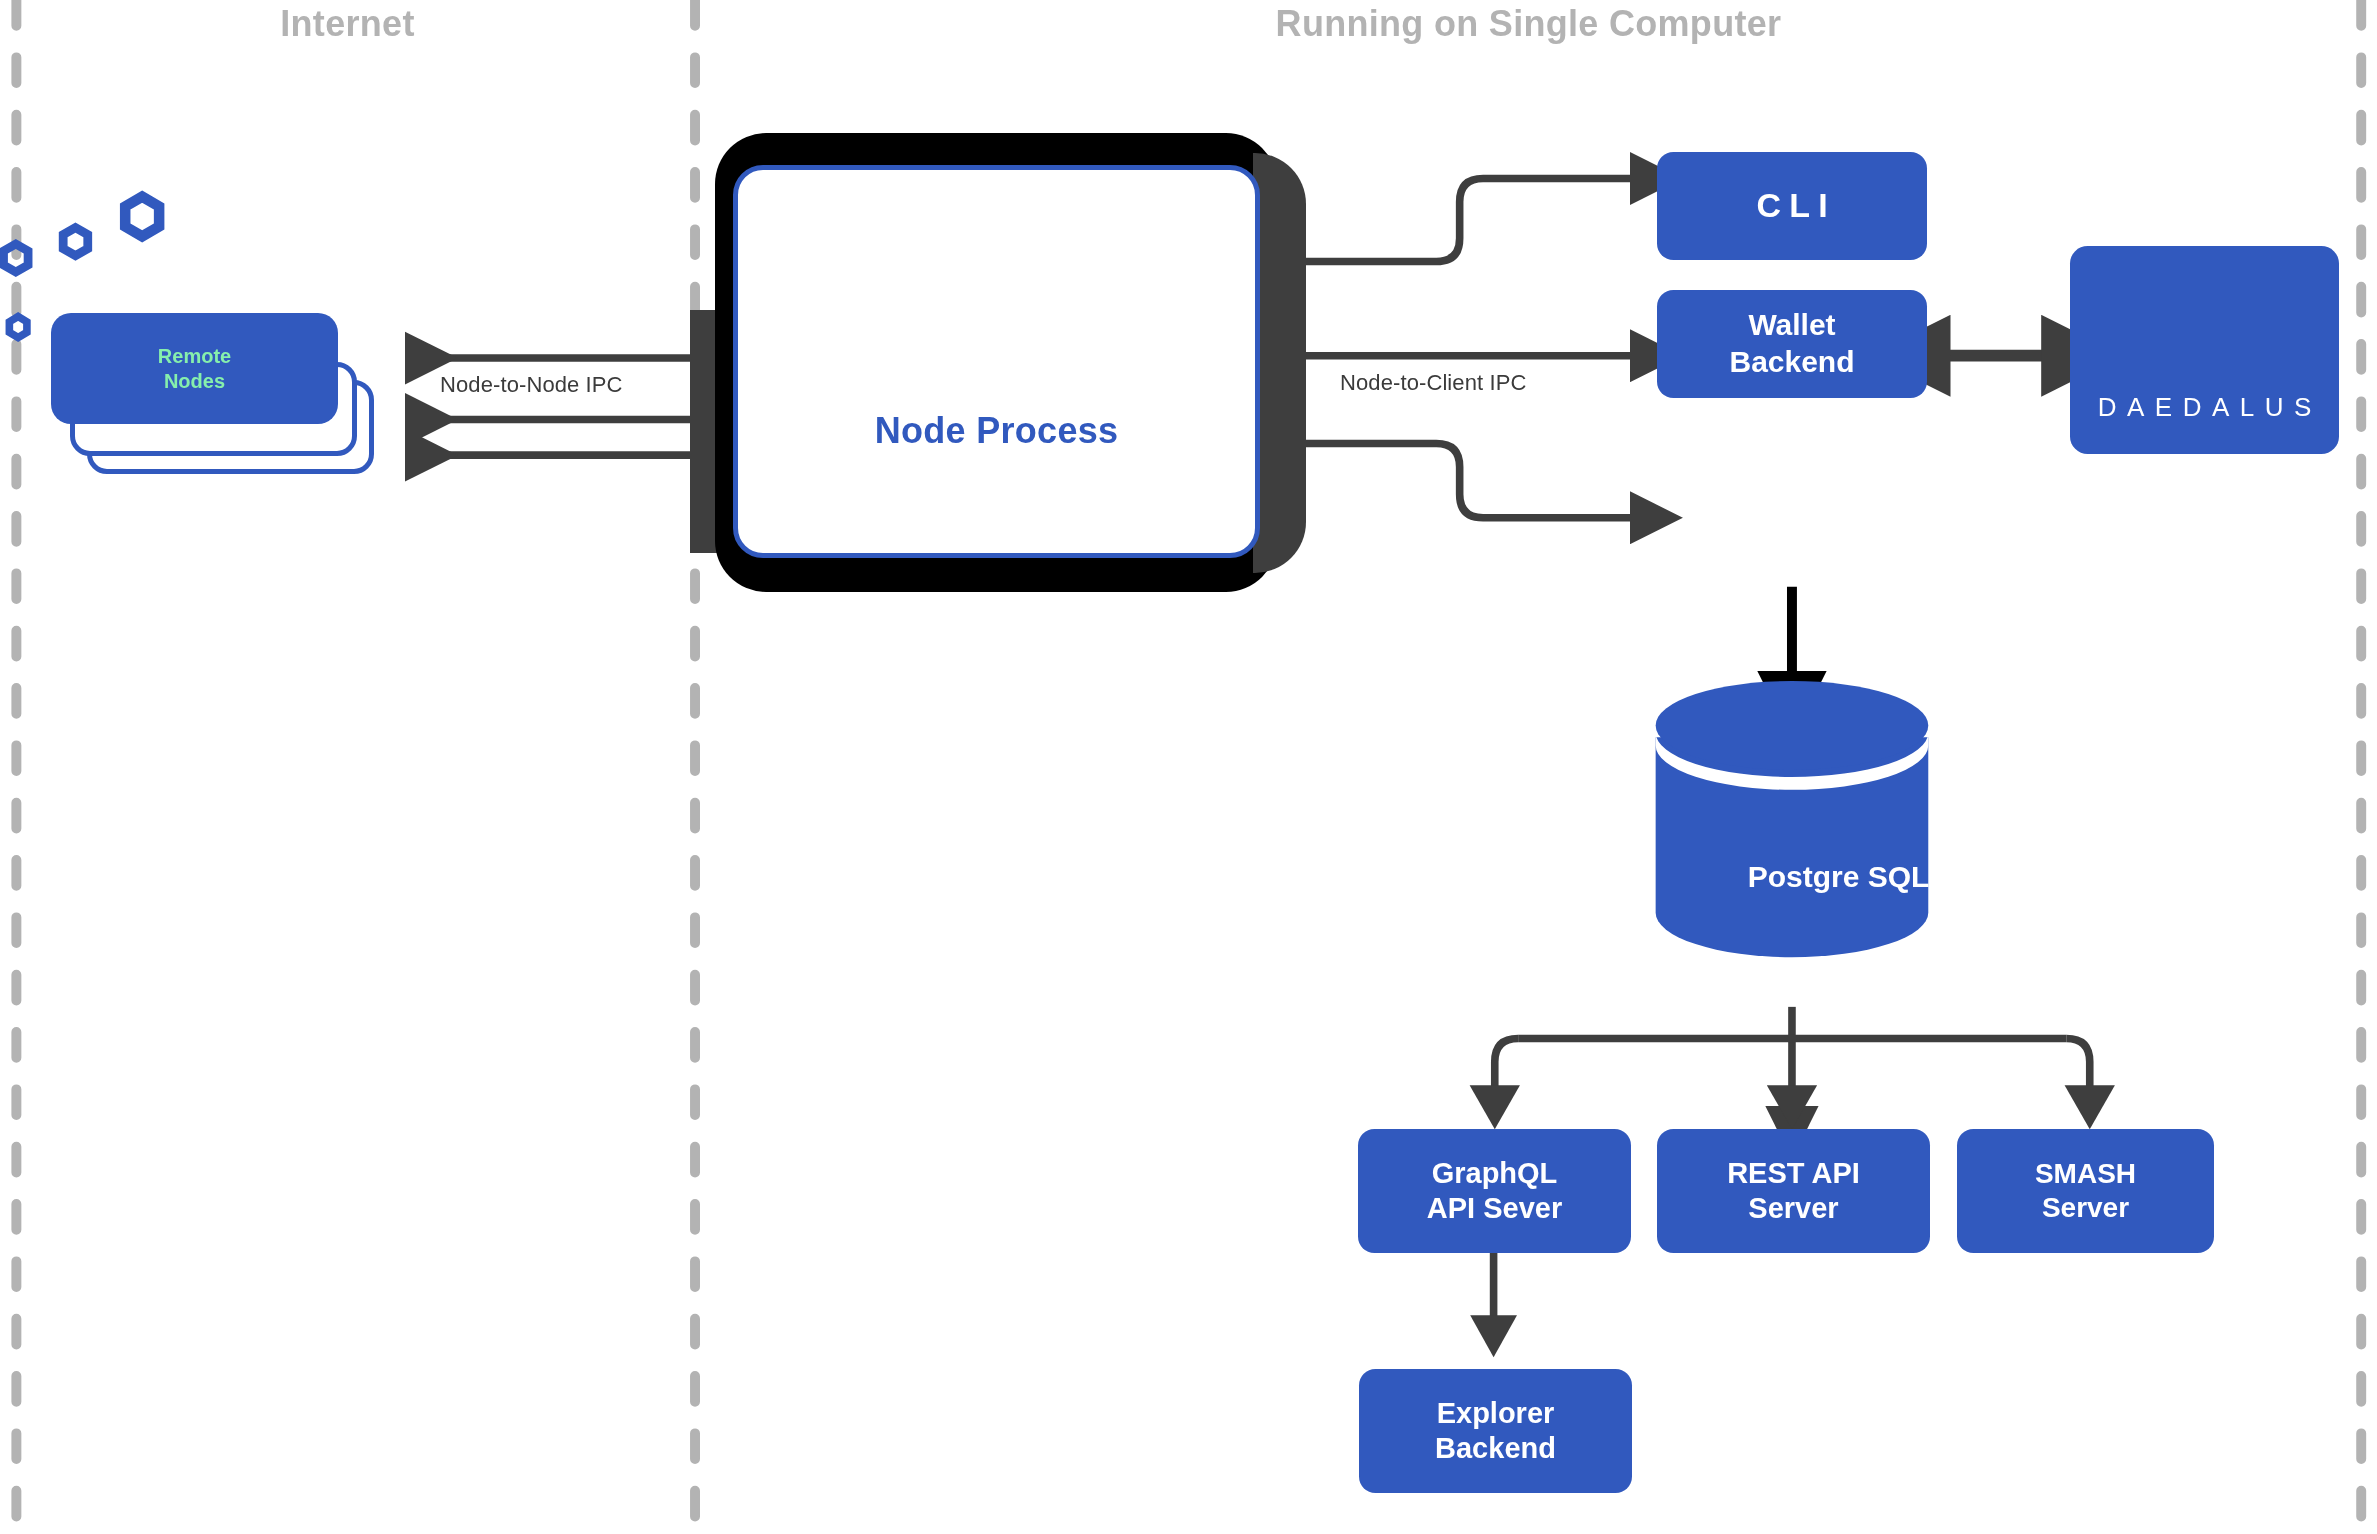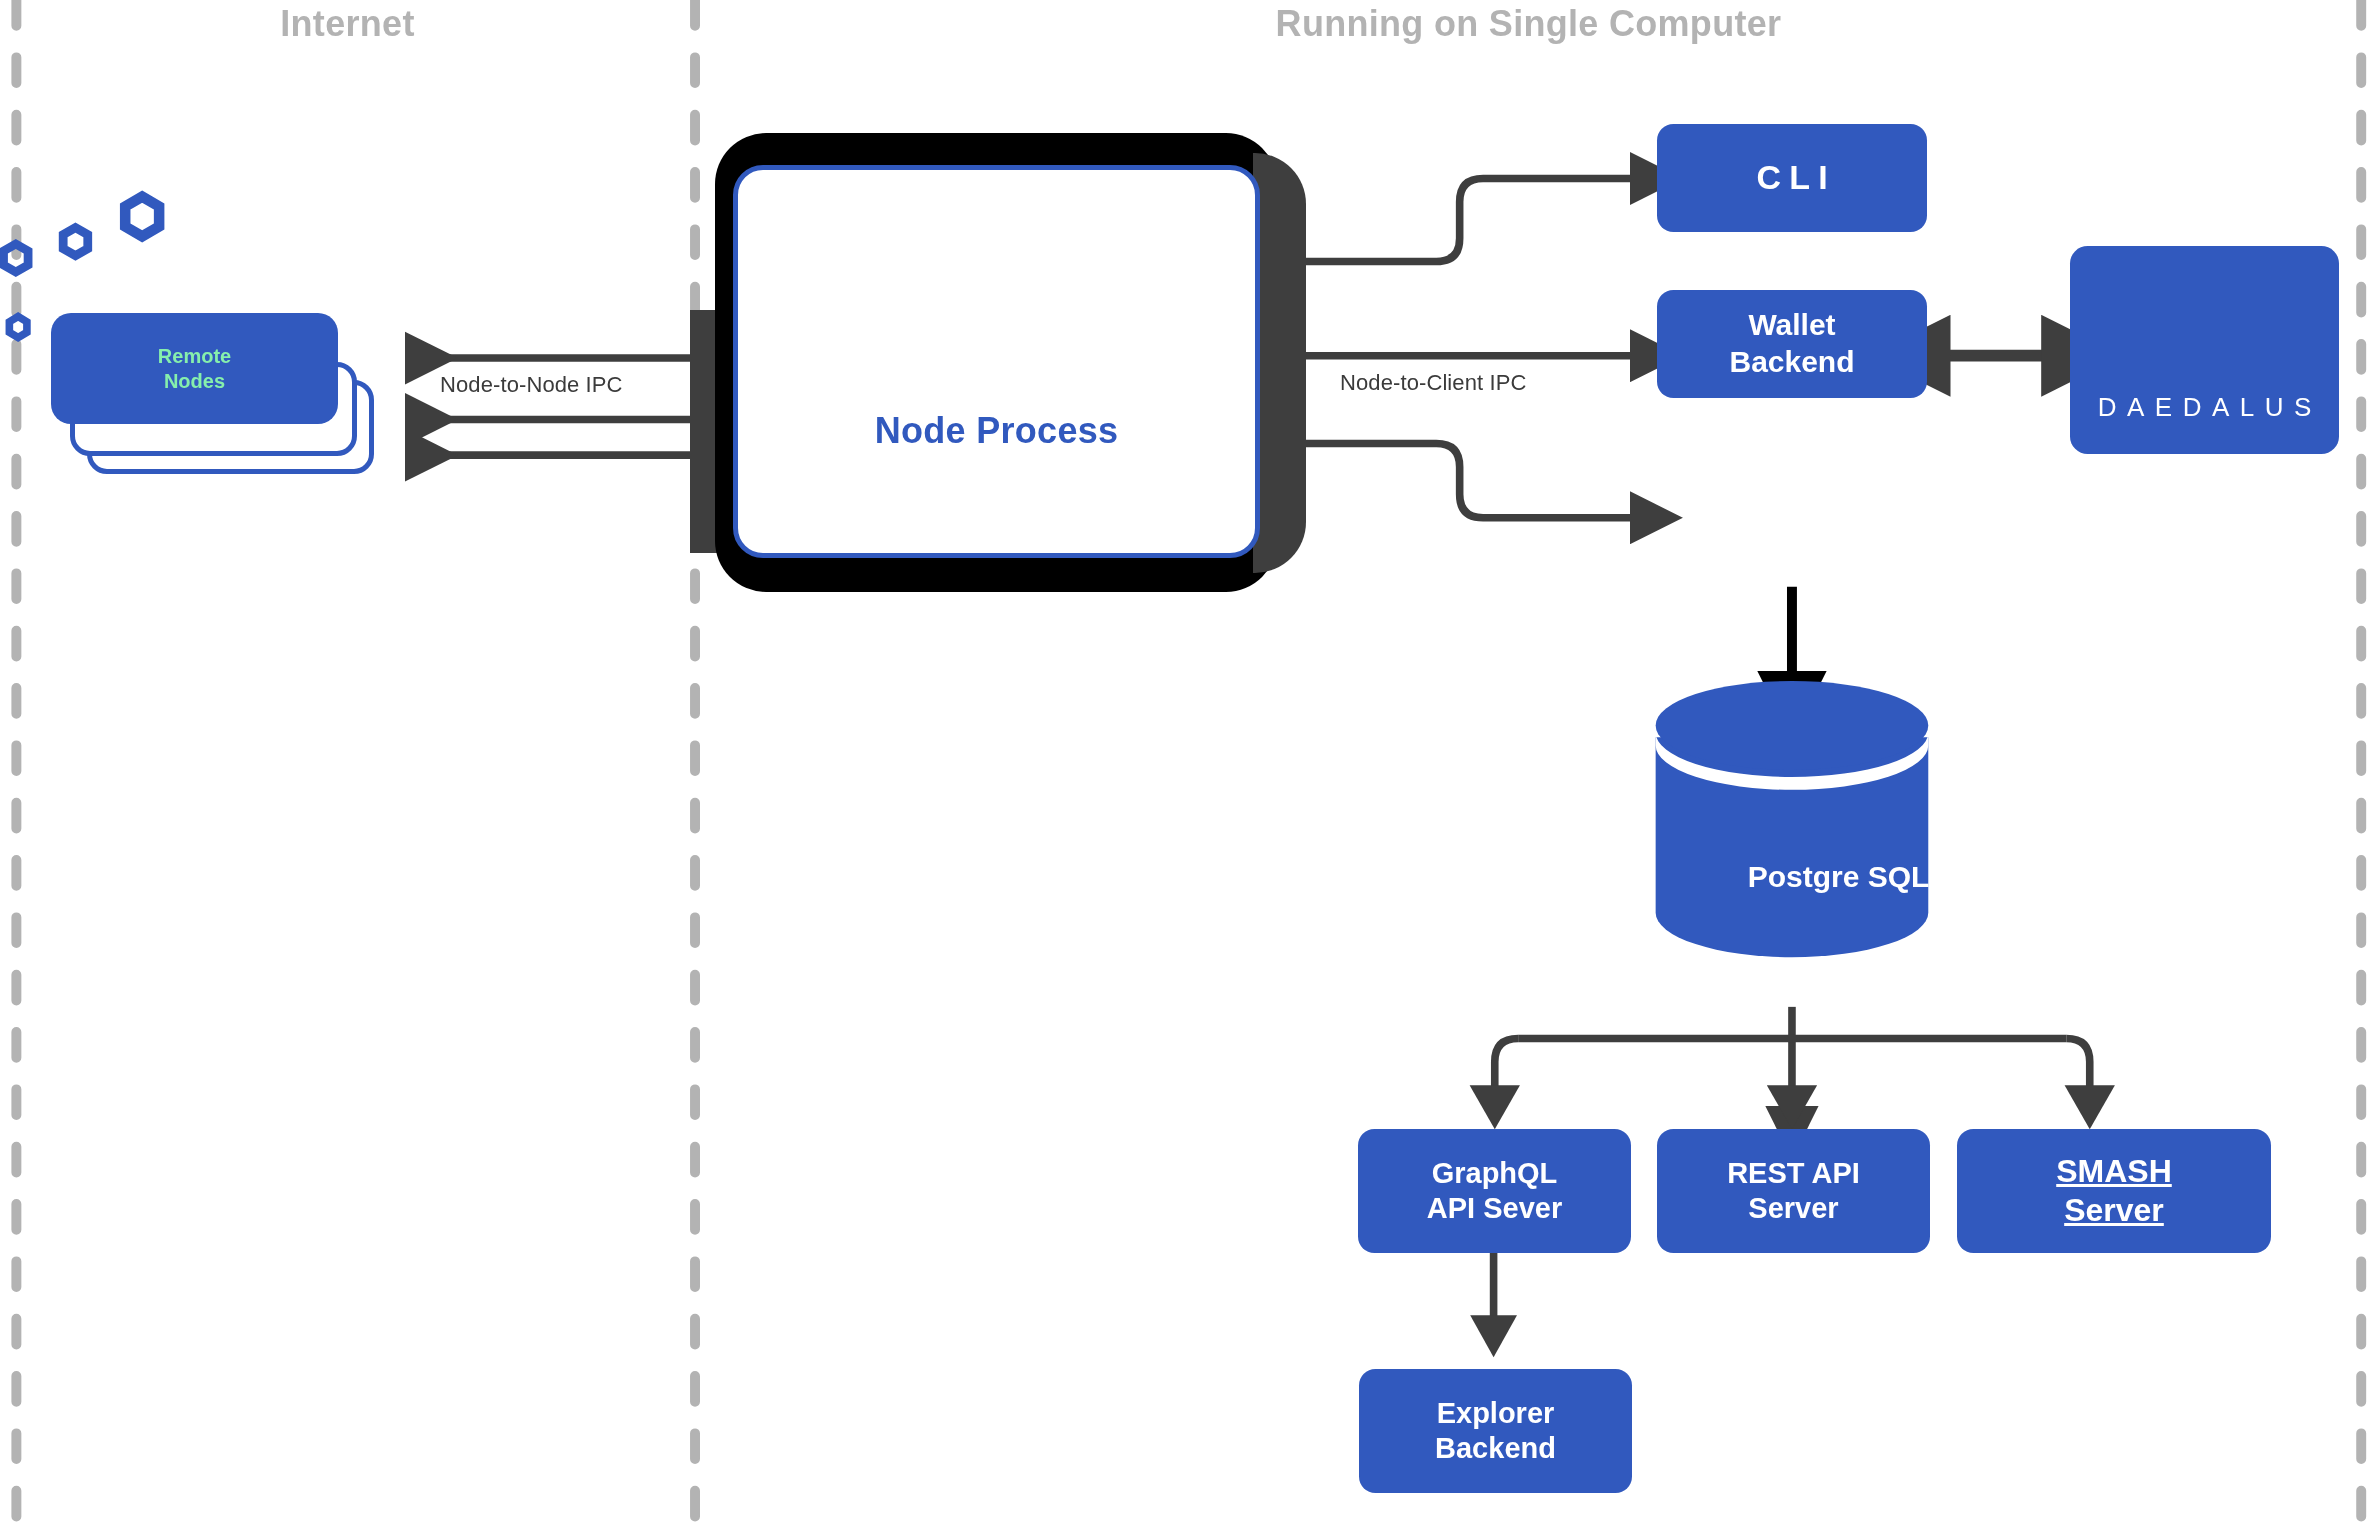--- a/index.html
+++ b/index.html
@@ -30,21 +30,21 @@
     color:#ffffff;
     display:flex;
     align-items:center;
     justify-content:center;
     text-align:center;
     font-weight:bold;
     line-height:1.22;
     box-sizing:border-box;
     padding:3.5px 5.9px;
   }
-  .box.wide-track{letter-spacing:8.2px;text-indent:8.2px;}
+  .box.wide-track{letter-spacing:8.2px;text-indent:8.2px;margin-top:28px;}
 
   
   .stack-card{
     position:absolute;
     border-radius:20px;
     box-sizing:border-box;
   }
   .stack-back{
     background:#ffffff;
     border:5.3px solid #3159be;
@@ -330,21 +330,21 @@
     </div>
   </div>
 
   <div class="box" style="left:1657px;top:1129px;width:273px;height:124px;font-size:29px;">
     <div>
       <div>REST API</div>
       <div>Server</div>
     </div>
   </div>
 
-  <div class="box" style="left:1957px;top:1129px;width:314px;height:124px;font-size:32px;text-decoration:underline;">
+  <div class="box" style="left:1957px;top:1129px;width:257px;height:124px;font-size:28px;">
     <div>
       <div>SMASH</div>
       <div>Server</div>
     </div>
   </div>
 
   <div class="box" style="left:1359px;top:1369px;width:273px;height:124px;font-size:29px;">
     <div>
       <div>Explorer</div>
       <div>Backend</div>

